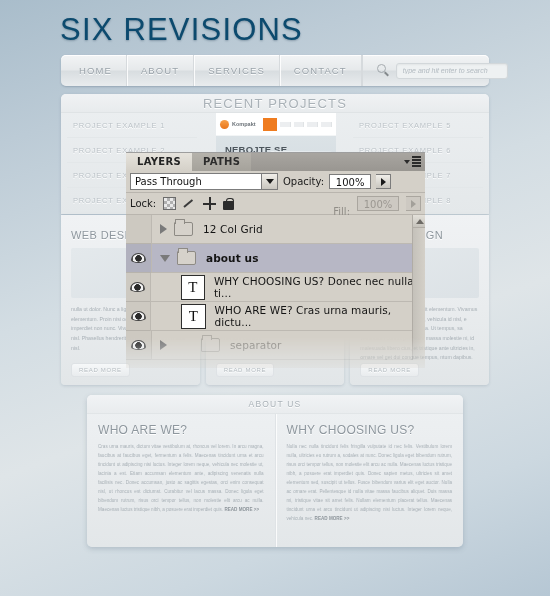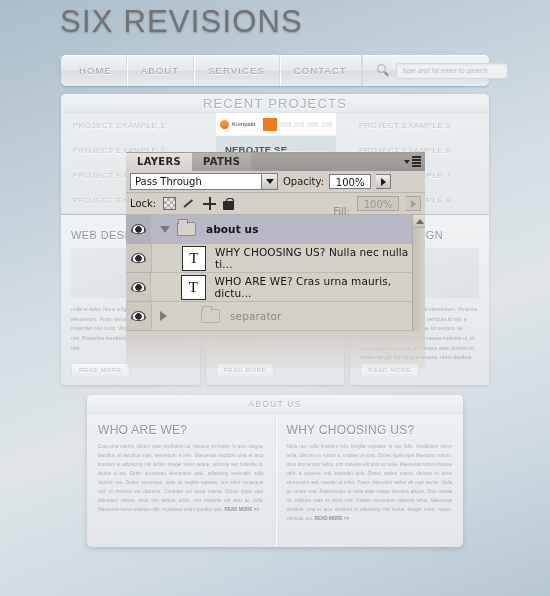--- a/index.html
+++ b/index.html
@@ -5,23 +5,23 @@
   * { box-sizing: border-box; margin: 0; padding: 0; }
   html, body { width: 550px; height: 596px; overflow: hidden; }
   body {
     font-family: "Liberation Sans", sans-serif;
     background: linear-gradient(160deg, #a9bdcb 0%, #bccbd6 18%, #d3dde3 42%, #dfe5e8 60%, #ccd8e0 82%, #b6c7d4 100%);
     position: relative;
   }
 
   
   #site-title {
-    position: absolute; left: 60px; top: 4px;
+    position: absolute; left: 60px; top: 12px;
     font-size: 31px; letter-spacing: 1.2px;
-    color: #737373; font-weight: 400;
+    color: #0c4a6e; font-weight: 400;
     text-shadow: 0 1px 2px rgba(70,95,115,.45);
   }
 
   #navbar {
     position: absolute; left: 61px; top: 55px; width: 428px; height: 31px;
     background: linear-gradient(180deg, #f2f4f5 0%, #e6e9eb 48%, #d8dde0 52%, #e9ecee 100%);
     border-radius: 5px;
     box-shadow: 0 1px 2px rgba(80,100,120,.35), inset 0 1px 0 rgba(255,255,255,.9);
     display: flex; align-items: center;
   }
@@ -431,36 +431,44 @@
     <span class="lock-icon" id="lock-all"></span>
     <span id="fill-label">Fill:</span>
     <span id="fill-field">100%</span>
     <span id="fill-spin">
         <span class="tri"></span>
       </span>
   </div>
 
   <div id="layer-list">
 
+    <div class="layer-row">
+      <div class="layer-eye-cell">
+        <span class="eye hidden-eye"></span>
+      </div>
+      <span class="expand-tri closed"></span>
+      <span class="folder-icon"></span>
+      <span class="layer-name">12 Col Grid</span>
+    </div>
 
     <div class="layer-row selected">
       <div class="layer-eye-cell">
         <span class="eye"></span>
       </div>
       <span class="expand-tri open"></span>
       <span class="folder-icon"></span>
       <span class="layer-name bold">about us</span>
     </div>
 
     <div class="layer-row indent">
       <div class="layer-eye-cell">
         <span class="eye"></span>
       </div>
       <span class="text-thumb">T</span>
-      <span class="layer-name">WHY CHOOSING US?  Nulla nec nulla ti...</span>
+      <span class="layer-name">WHY CHOOSING US?  Donec nec nulla ti...</span>
     </div>
 
     <div class="layer-row indent">
       <div class="layer-eye-cell">
         <span class="eye"></span>
       </div>
       <span class="text-thumb">T</span>
       <span class="layer-name">WHO ARE WE?  Cras urna mauris, dictu...</span>
     </div>
 

